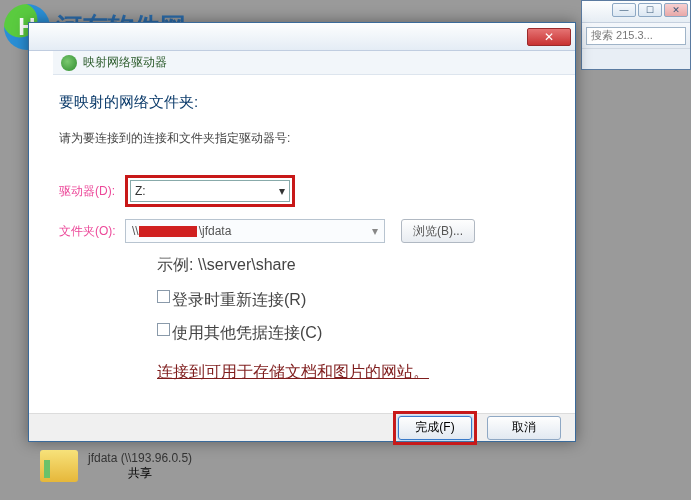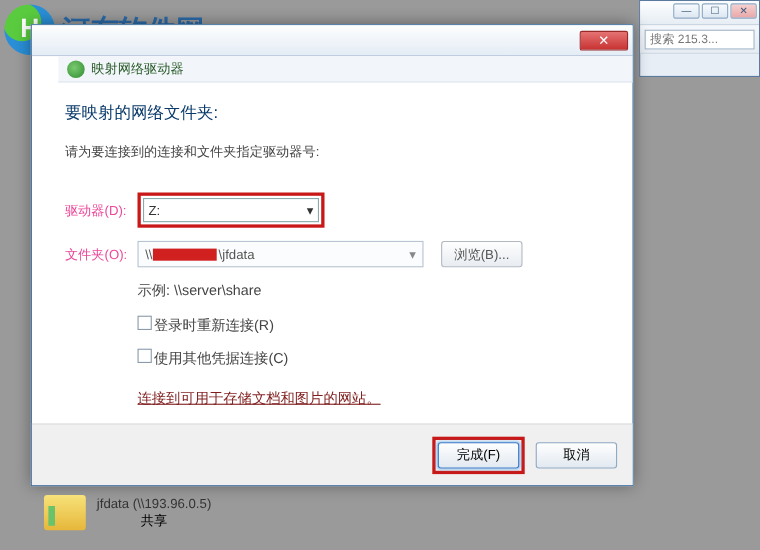--- a/index.html
+++ b/index.html
@@ -30,27 +30,27 @@
 .instruction { font-size: 12px; color: #444; margin-bottom: 28px; }
 
 .form-row { display: flex; align-items: center; margin-bottom: 12px; font-size: 12px; }
 .form-label { width: 66px; color: #ec4899; }
 .drive-box { border: 3px solid #c81818; padding: 2px; display: inline-block; }
 .drive-select { width: 160px; height: 22px; border: 1px solid #8aa; background: #fff; font-size: 12px; padding: 0 4px; display: flex; align-items: center; justify-content: space-between; cursor: pointer; }
 .folder-input { width: 260px; height: 24px; border: 1px solid #b8c4d0; background: #fafcfe; font-size: 12px; padding: 0 6px; color: #555; display: flex; align-items: center; }
 .folder-input .redact { display:inline-block; width: 58px; height: 11px; background: #d02020; margin-right: 2px; }
 .browse-btn { width: 74px; height: 24px; margin-left: 16px; border: 1px solid #b0b8c2; background: linear-gradient(#fefefe,#e8ecf1); font-size: 12px; color: #555; border-radius: 3px; cursor: pointer; }
 
-.indent-block { margin-left: 66px; font-size: 13px; color: #444; }
+.indent-block { margin-left: 98px; font-size: 16px; color: #444; }
 .example { margin: 8px 0 14px 0; }
 .chk-row { display: flex; align-items: flex-start; gap: 2px; margin-bottom: 12px; }
 .chk { width: 13px; height: 13px; border: 1px solid #8a9aaa; background: #fff; cursor: pointer; }
 .link { color: #7f1d1d; text-decoration: underline; cursor: pointer; margin-top: 6px; display: inline-block; }
 
-.dlg-footer { position: absolute; left: 0; right: 0; bottom: 0; height: 56px; background: #f0f0f0; border-top: 1px solid #dcdcdc; display: flex; align-items: center; justify-content: flex-end; padding: 0 14px; gap: 10px; }
+.dlg-footer { position: absolute; left: 0; right: 0; bottom: 0; height: 28px; background: #f0f0f0; border-top: 1px solid #dcdcdc; display: flex; align-items: center; justify-content: flex-end; padding: 0 14px; gap: 10px; }
 .finish-box { border: 3px solid #c81818; padding: 2px; }
 .btn { width: 74px; height: 24px; border: 1px solid #8fa8c4; background: linear-gradient(#fefefe,#e2e9f1); border-radius: 3px; font-size: 12px; cursor: pointer; }
 .btn.primary { border-color: #3a7ac8; box-shadow: 0 0 3px #6ab0f0; }
 
 .bg-item { position: absolute; left: 40px; top: 450px; display: flex; align-items: center; gap: 10px; font-size: 12px; color: #333; text-align: center; }
 .bg-folder { width: 38px; height: 32px; background: linear-gradient(#f7e27a,#e6b73a); border-radius: 3px; position: relative; }
 .bg-folder::before { content:""; position:absolute; left:4px; bottom:4px; width:6px; height:18px; background:#6ac26a; }
 </style>
 </head>
 <body>

